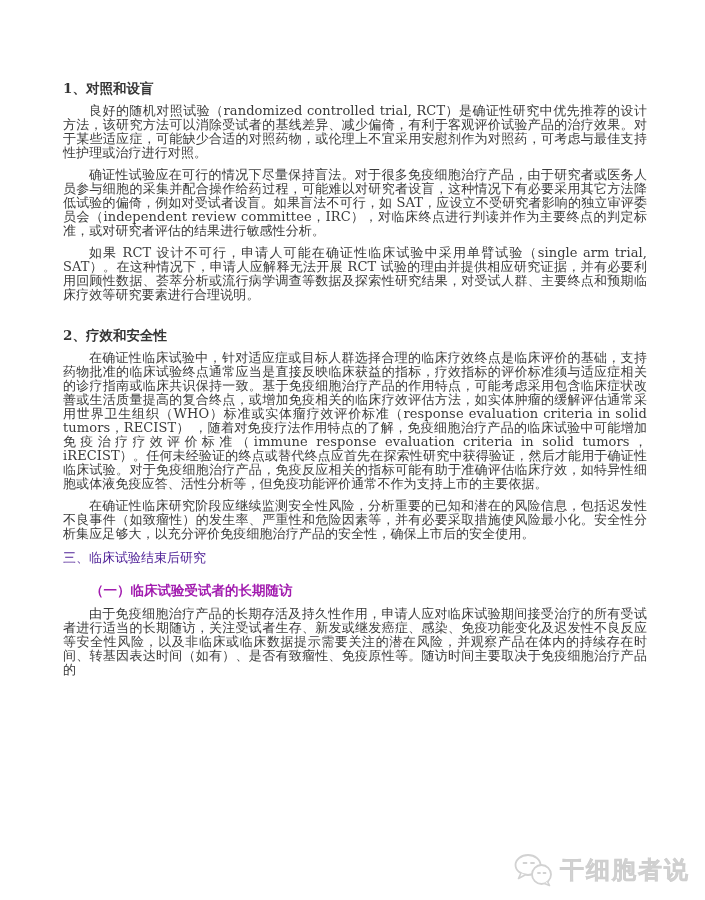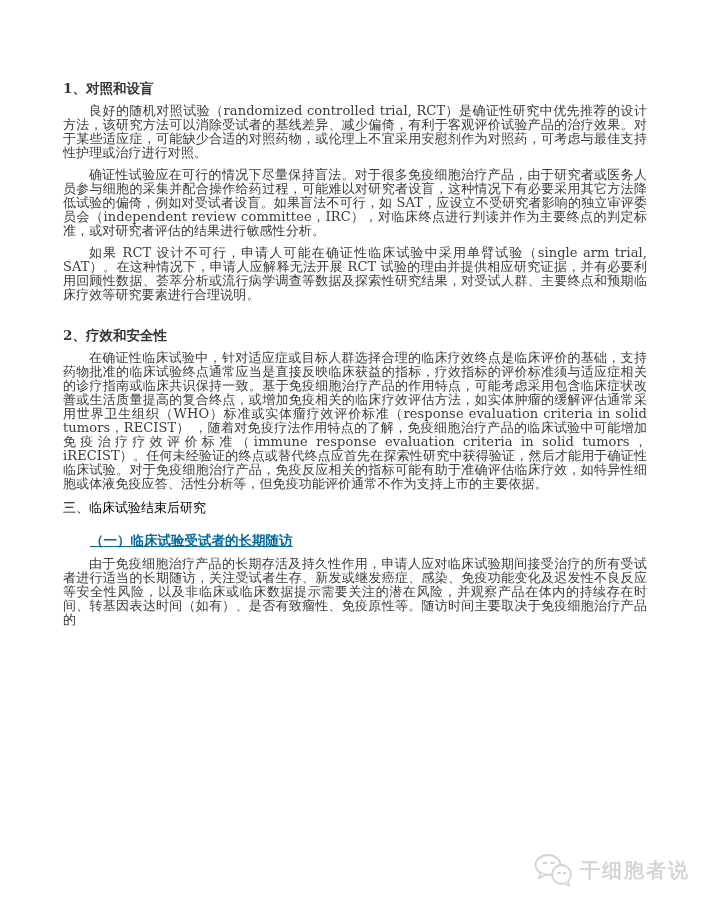--- a/index.html
+++ b/index.html
@@ -37,63 +37,63 @@
     text-align: justify;
     text-indent: 2em;
     margin: 0 0 8px 0;
     letter-spacing: 0.1px;
   }
   .chapter-h {
     font-size: 13px;
     font-weight: normal;
     line-height: 17px;
     margin: 4px 0 8px 0;
-    color: #000000;
+    color: #4c1d95;
   }
   .sub-h {
     font-size: 13.5px;
     font-weight: bold;
     line-height: 17px;
     text-indent: 2em;
     margin: 16px 0 8px 0;
-    color: #0369a1;
-    text-decoration: underline;
+    color: #a21caf;
   }
   .watermark {
     position: absolute;
     right: 15px;
     bottom: 13px;
     display: flex;
     align-items: center;
     gap: 5px;
     user-select: none;
   }
   .wm-icon {
     display: inline-flex;
     line-height: 0;
   }
   .wm-text {
     font-family: "DejaVu Sans", "Liberation Sans", sans-serif;
-    font-size: 20px;
-    font-weight: normal;
+    font-size: 24px;
+    font-weight: bold;
     letter-spacing: 2px;
     color: #d7d7d7;
     -webkit-text-stroke: 0.5px #cfcfcf;
   }
 </style>
 </head>
 <body>
 
 <div class="page">
   <h3 class="sec-h">1、对照和设盲</h3>
   <p class="para">良好的随机对照试验（randomized controlled trial, RCT）是确证性研究中优先推荐的设计方法，该研究方法可以消除受试者的基线差异、减少偏倚，有利于客观评价试验产品的治疗效果。对于某些适应症，可能缺少合适的对照药物，或伦理上不宜采用安慰剂作为对照药，可考虑与最佳支持性护理或治疗进行对照。</p>
   <p class="para">确证性试验应在可行的情况下尽量保持盲法。对于很多免疫细胞治疗产品，由于研究者或医务人员参与细胞的采集并配合操作给药过程，可能难以对研究者设盲，这种情况下有必要采用其它方法降低试验的偏倚，例如对受试者设盲。如果盲法不可行，如 SAT，应设立不受研究者影响的独立审评委员会（independent review committee，IRC），对临床终点进行判读并作为主要终点的判定标准，或对研究者评估的结果进行敏感性分析。</p>
   <p class="para">如果 RCT 设计不可行，申请人可能在确证性临床试验中采用单臂试验（single arm trial, SAT）。在这种情况下，申请人应解释无法开展 RCT 试验的理由并提供相应研究证据，并有必要利用回顾性数据、荟萃分析或流行病学调查等数据及探索性研究结果，对受试人群、主要终点和预期临床疗效等研究要素进行合理说明。</p>
   <h3 class="sec-h mt">2、疗效和安全性</h3>
   <p class="para">在确证性临床试验中，针对适应症或目标人群选择合理的临床疗效终点是临床评价的基础，支持药物批准的临床试验终点通常应当是直接反映临床获益的指标，疗效指标的评价标准须与适应症相关的诊疗指南或临床共识保持一致。基于免疫细胞治疗产品的作用特点，可能考虑采用包含临床症状改善或生活质量提高的复合终点，或增加免疫相关的临床疗效评估方法，如实体肿瘤的缓解评估通常采用世界卫生组织（WHO）标准或实体瘤疗效评价标准（response evaluation criteria in solid tumors，RECIST） ，随着对免疫疗法作用特点的了解，免疫细胞治疗产品的临床试验中可能增加免疫治疗疗效评价标准（immune response evaluation criteria in solid tumors，iRECIST）。任何未经验证的终点或替代终点应首先在探索性研究中获得验证，然后才能用于确证性临床试验。对于免疫细胞治疗产品，免疫反应相关的指标可能有助于准确评估临床疗效，如特异性细胞或体液免疫应答、活性分析等，但免疫功能评价通常不作为支持上市的主要依据。</p>
+  <p class="para">在确证性临床研究阶段应继续监测安全性风险，分析重要的已知和潜在的风险信息，包括迟发性不良事件（如致瘤性）的发生率、严重性和危险因素等，并有必要采取措施使风险最小化。安全性分析集应足够大，以充分评价免疫细胞治疗产品的安全性，确保上市后的安全使用。</p>
   <div class="chapter-h">三、临床试验结束后研究</div>
   <div class="sub-h">（一）临床试验受试者的长期随访</div>
   <p class="para">由于免疫细胞治疗产品的长期存活及持久性作用，申请人应对临床试验期间接受治疗的所有受试者进行适当的长期随访，关注受试者生存、新发或继发癌症、感染、免疫功能变化及迟发性不良反应等安全性风险，以及非临床或临床数据提示需要关注的潜在风险，并观察产品在体内的持续存在时间、转基因表达时间（如有）、是否有致瘤性、免疫原性等。随访时间主要取决于免疫细胞治疗产品的</p>
 </div>
 
 <div class="watermark">
   <span class="wm-icon">
     <svg width="42" height="34" viewBox="0 0 42 34" xmlns="http://www.w3.org/2000/svg">
 
       <ellipse cx="15" cy="12" rx="12.5" ry="10" fill="#ffffff" stroke="#d2d2d2" stroke-width="1.8"></ellipse>

